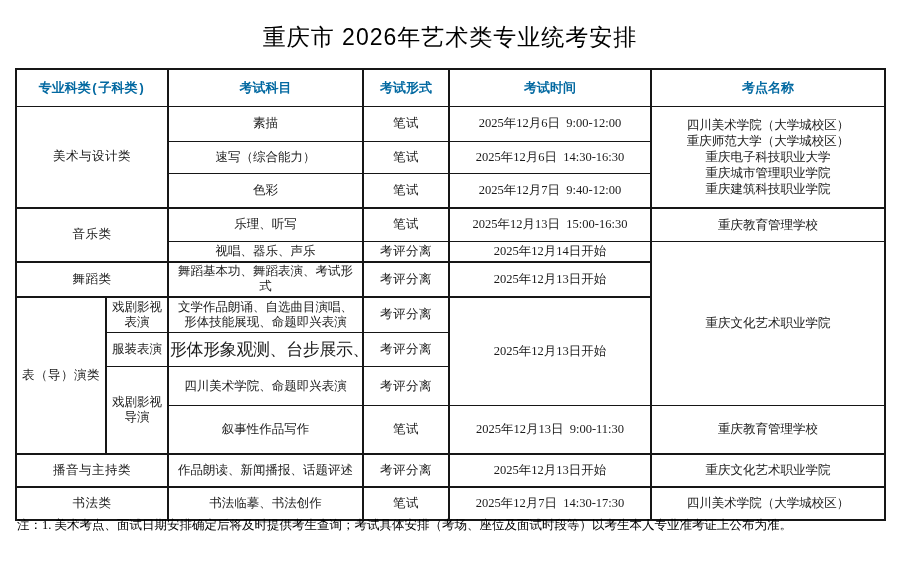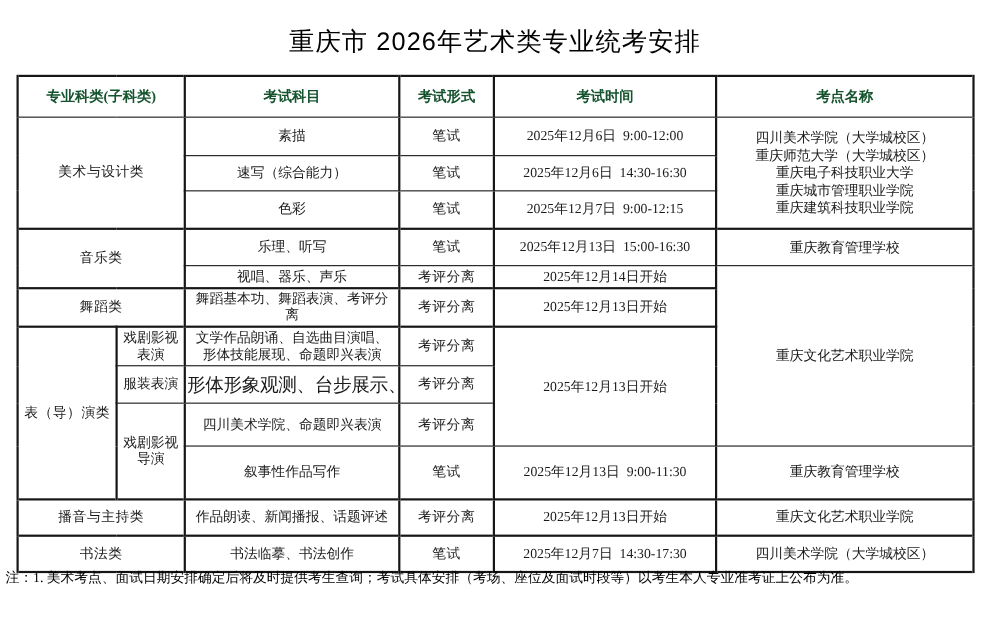--- a/index.html
+++ b/index.html
@@ -18,37 +18,37 @@
     border-collapse:collapse;table-layout:fixed;
     border:2px solid #161616;
   }
   table.schedule th, table.schedule td{
     border-left:2px solid #161616;border-right:2px solid #161616;
     border-top:1px solid #161616;border-bottom:1px solid #161616;
     padding:1px 4px;text-align:center;vertical-align:middle;
     overflow:hidden;
   }
   table.schedule th{
-    font-family:Liberation Serif, serif;
-    font-weight:bold;font-size:13px;color:#14532d;
+    font-family:Liberation Mono, monospace;
+    font-weight:bold;font-size:13px;color:#0369a1;
   }
   table.schedule td{font-size:12.5px;font-family:Liberation Serif, serif;}
   .bt2{border-top:2px solid #161616 !important;}
   td.cat{font-size:13px;letter-spacing:0.5px;}
   td.subcat{font-size:12.5px;line-height:15px;padding:1px 2px;margin-top:40px;}
   td.subject{font-size:12.5px;line-height:15px;}
   td.subject.tight{font-size:17px;letter-spacing:-0.4px;white-space:nowrap;padding:1px 1px;}
   td.fmt{font-size:12.5px;letter-spacing:0.5px;}
   td.time{text-align:left;padding-left:6px;white-space:pre-wrap;font-size:12.5px;}
   td.venue{white-space:pre-line;line-height:16px;font-size:12.5px;}
   .notes{
     position:absolute;left:5px;top:517px;width:890px;
     font-size:12.5px;line-height:17px;color:#000;
   }
-  .notes .note-line{white-space:nowrap;}
+  .notes .note-line{white-space:nowrap;margin-left:12px;}
   .notes .indent{padding-left:26px;}
 </style>
 </head>
 <body>
 
 <div class="title">重庆市 2026年艺术类专业统考安排</div>
 
 <table class="schedule">
   <colgroup>
     <col style="width:90px">
@@ -79,40 +79,40 @@
 重庆建筑科技职业学院</td>
     </tr>
     <tr style="height:32px">
       <td class="subject">速写（综合能力）</td>
       <td class="fmt">笔试</td>
       <td class="time">2025年12月6日  14:30-16:30</td>
     </tr>
     <tr style="height:35px">
       <td class="subject">色彩</td>
       <td class="fmt">笔试</td>
-      <td class="time">2025年12月7日  9:00-12:15</td>
+      <td class="time">2025年12月7日  9:40-12:00</td>
     </tr>
 
     <tr style="height:33px">
       <td class="cat bt2" rowspan="2" colspan="2">音乐类</td>
       <td class="subject bt2">乐理、听写</td>
       <td class="fmt bt2">笔试</td>
       <td class="time bt2">2025年12月13日  15:00-16:30</td>
       <td class="venue bt2">重庆教育管理学校</td>
     </tr>
     <tr style="height:20px">
       <td class="subject">视唱、器乐、声乐</td>
       <td class="fmt">考评分离</td>
       <td class="time">2025年12月14日开始</td>
       <td class="venue" rowspan="5">重庆文化艺术职业学院</td>
     </tr>
 
     <tr style="height:35px">
       <td class="cat bt2" colspan="2">舞蹈类</td>
-      <td class="subject bt2">舞蹈基本功、舞蹈表演、考评分离</td>
+      <td class="subject bt2">舞蹈基本功、舞蹈表演、考试形式</td>
       <td class="fmt bt2">考评分离</td>
       <td class="time bt2">2025年12月13日开始</td>
     </tr>
 
     <tr style="height:36px">
       <td class="cat bt2" rowspan="4">表（导）演类</td>
       <td class="subcat bt2">戏剧影视表演</td>
       <td class="subject bt2">文学作品朗诵、自选曲目演唱、形体技能展现、命题即兴表演</td>
       <td class="fmt bt2">考评分离</td>
       <td class="time bt2" rowspan="3">2025年12月13日开始</td>

